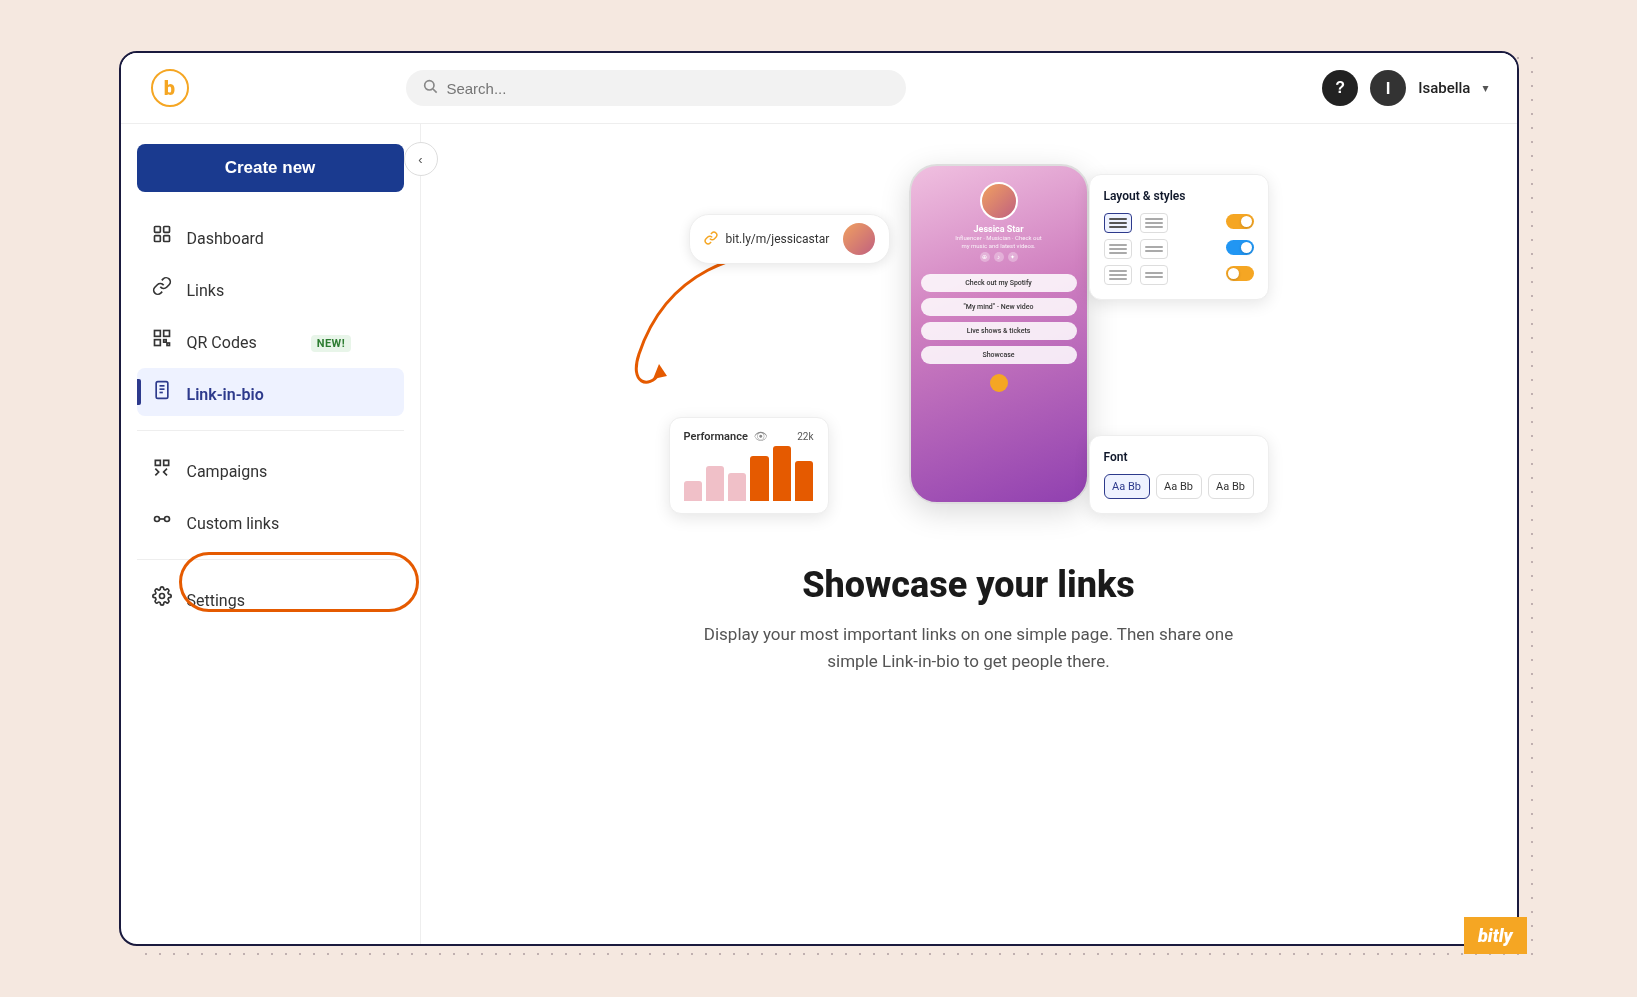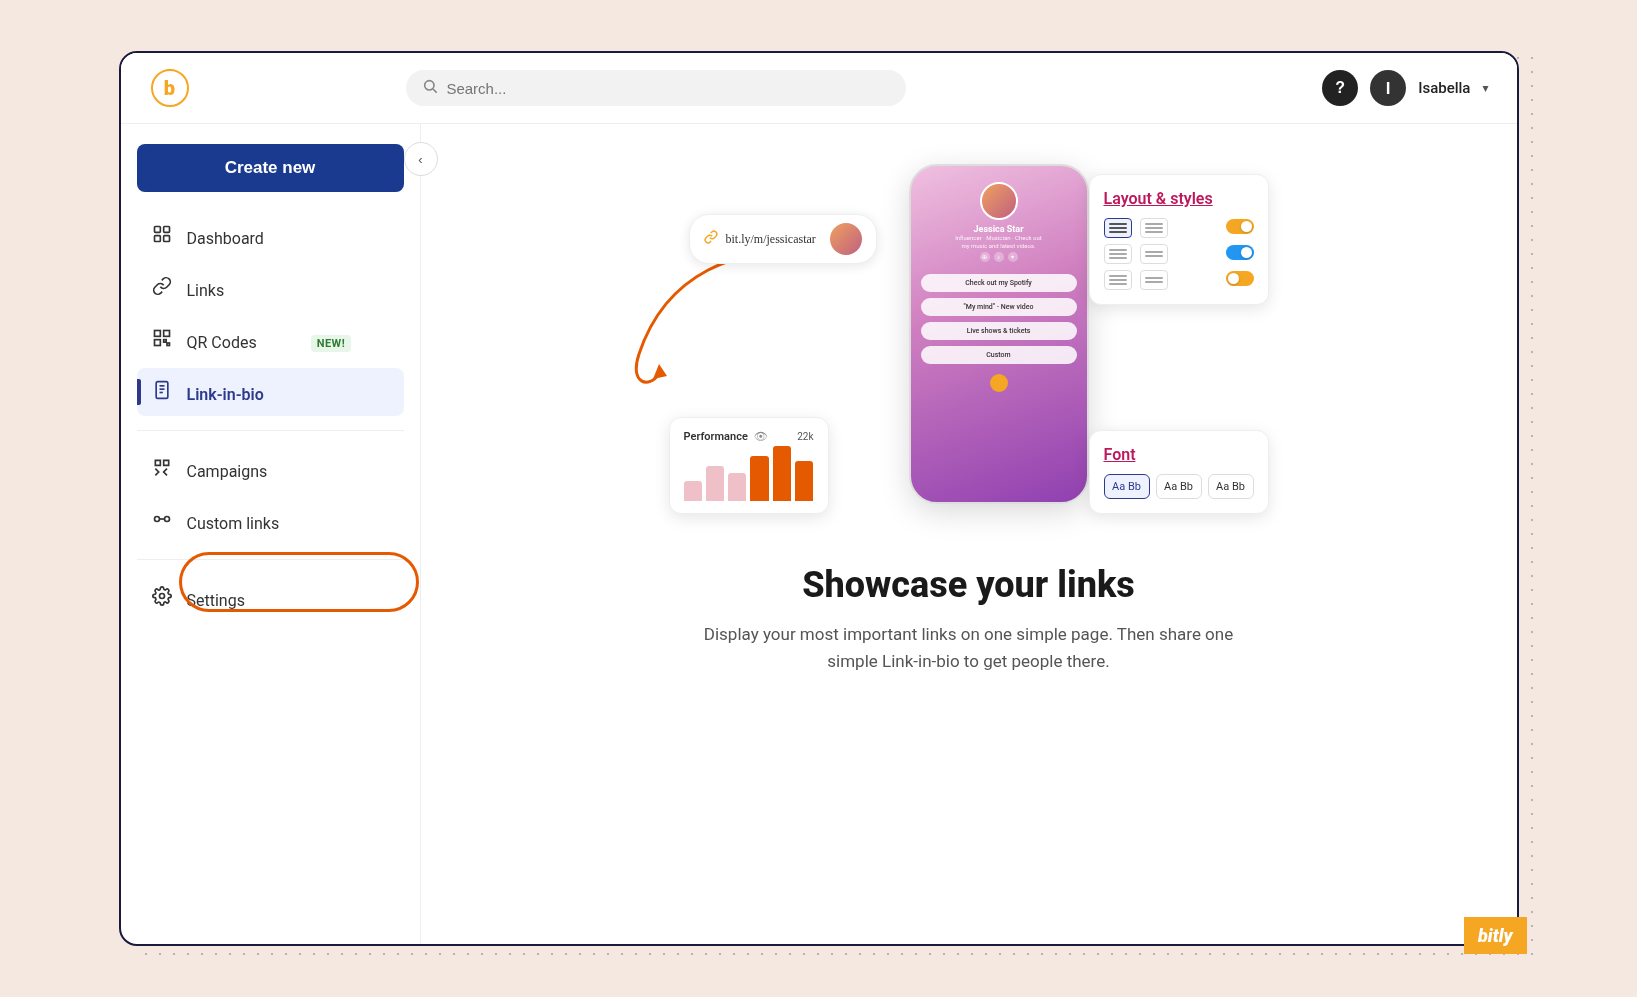--- a/index.html
+++ b/index.html
@@ -340,21 +340,20 @@
       padding: 8px 14px;
       display: flex;
       align-items: center;
       gap: 8px;
       box-shadow: 0 2px 12px rgba(0,0,0,0.1);
       font-size: 12px;
       color: #333;
       z-index: 3;
       border: 1px solid #eee;
       white-space: nowrap;
-      font-family: Liberation Serif, serif;
     }
 
     .url-icon {
       color: #f5a623;
       font-size: 14px;
     }
 
     
     .performance-card {
       position: absolute;
@@ -413,25 +412,24 @@
       background: #fff;
       border-radius: 12px;
       padding: 14px;
       box-shadow: 0 4px 16px rgba(0,0,0,0.1);
       width: 180px;
       border: 1px solid #eee;
       z-index: 3;
     }
 
     .panel-title {
-      font-size: 16px;
+      font-size: 12px;
       font-weight: 600;
-      color: #be185d;
+      color: #0f172a;
       margin-bottom: 10px;
-      text-decoration: underline;
     }
 
     .layout-rows {
       display: flex;
       flex-direction: column;
       gap: 6px;
     }
 
     .layout-row {
       display: flex;
@@ -768,21 +766,21 @@
               <div class="phone-bio">Influencer · Musician · Check out<br>my music and latest videos.</div>
               <div class="phone-socials">
                 <div class="phone-social-icon">⊕</div>
                 <div class="phone-social-icon">♪</div>
                 <div class="phone-social-icon">✦</div>
               </div>
             </div>
             <div class="phone-link-btn">Check out my Spotify</div>
             <div class="phone-link-btn">"My mind" - New video</div>
             <div class="phone-link-btn">Live shows &amp; tickets</div>
-            <div class="phone-link-btn">Custom</div>
+            <div class="phone-link-btn">Showcase</div>
             <div class="phone-bitly-icon"></div>
           </div>
 
           <div class="performance-card">
             <div class="perf-header">
               <span class="perf-title">Performance</span>
               <span class="eye-icon-small">👁</span>
               <span class="perf-count">22k</span>
             </div>
             <div class="bars-container">

